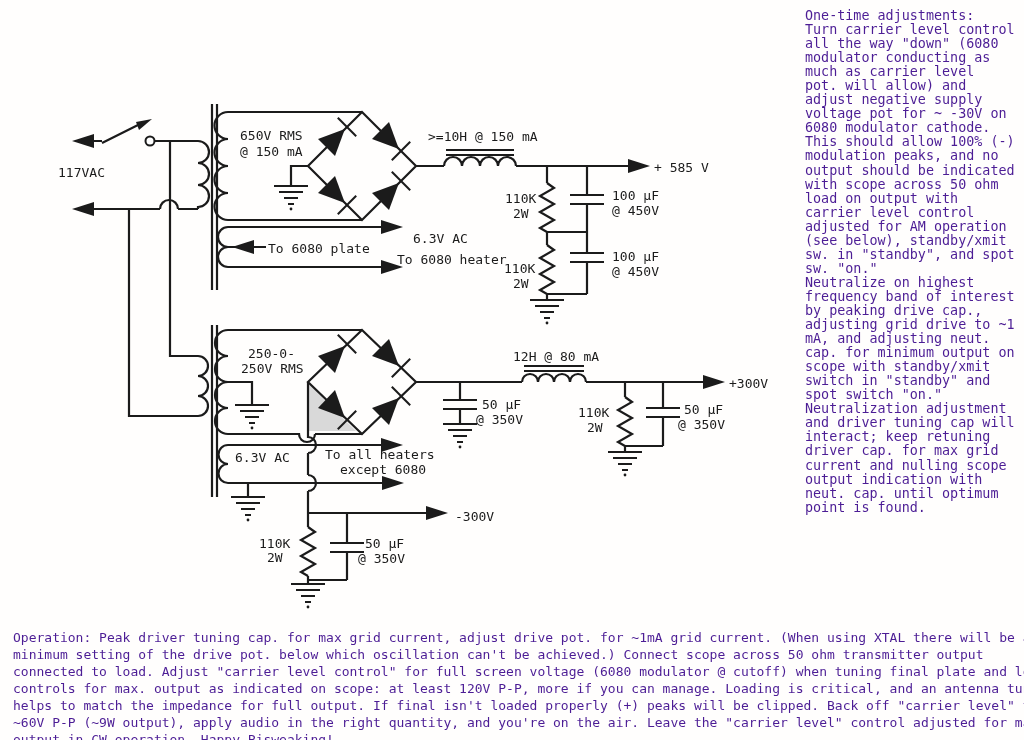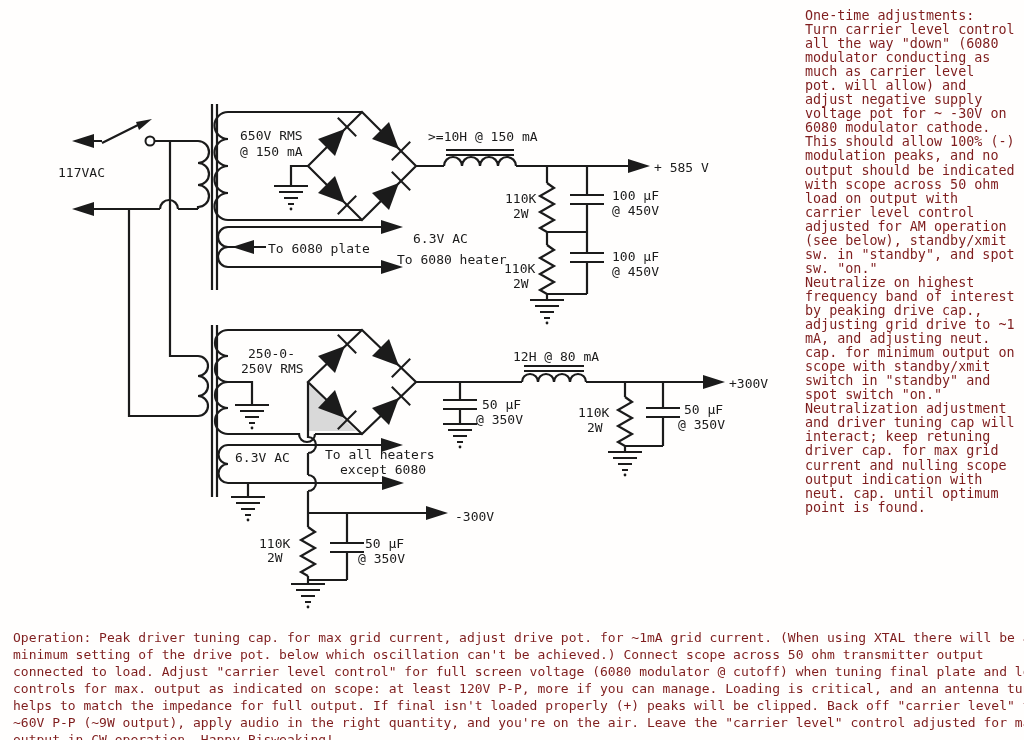--- a/index.html
+++ b/index.html
@@ -1,18 +1,18 @@
 <!DOCTYPE html>
 <html><head>
 <meta charset="utf-8">
 <style>
   html,body{margin:0;padding:0;background:#ffffff;}
   .canvas{position:relative;width:1024px;height:740px;background:#fffefd;overflow:hidden;
           font-family:"DejaVu Sans Mono", monospace;color:#1b1b1b;}
-  .notes{position:absolute;white-space:pre;color:#7f1d1d;}
+  .notes{position:absolute;white-space:pre;color:#4c1d95;}
   .side-notes{left:805px;top:9px;font-size:13.4px;line-height:14.05px;}
   .op-notes{left:13px;top:629px;font-size:13px;line-height:17px;}
   svg{position:absolute;left:0;top:0;}
   svg text{font-family:"DejaVu Sans Mono", monospace;font-size:13px;fill:#1b1b1b;}
   .wire{stroke:#1b1b1b;stroke-width:2.2;fill:none;}
   .thin{stroke:#1b1b1b;stroke-width:2;fill:none;}
   .solid{fill:#1b1b1b;stroke:none;}
   .shade{fill:#d9d9d9;stroke:none;}
 </style>
 </head>

